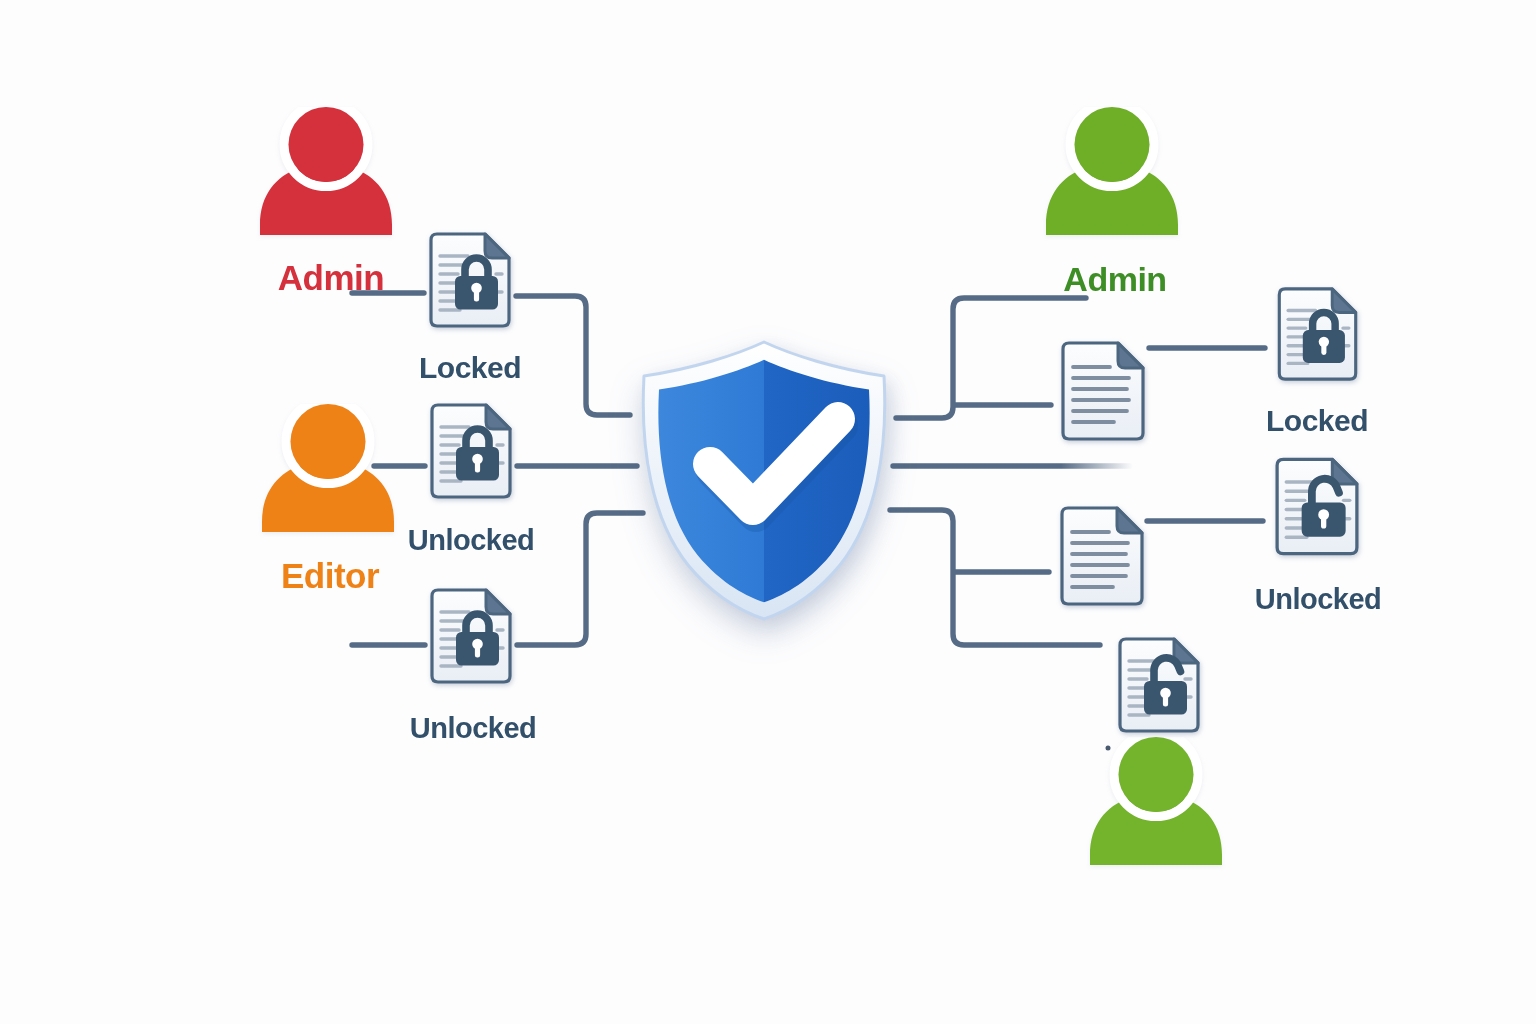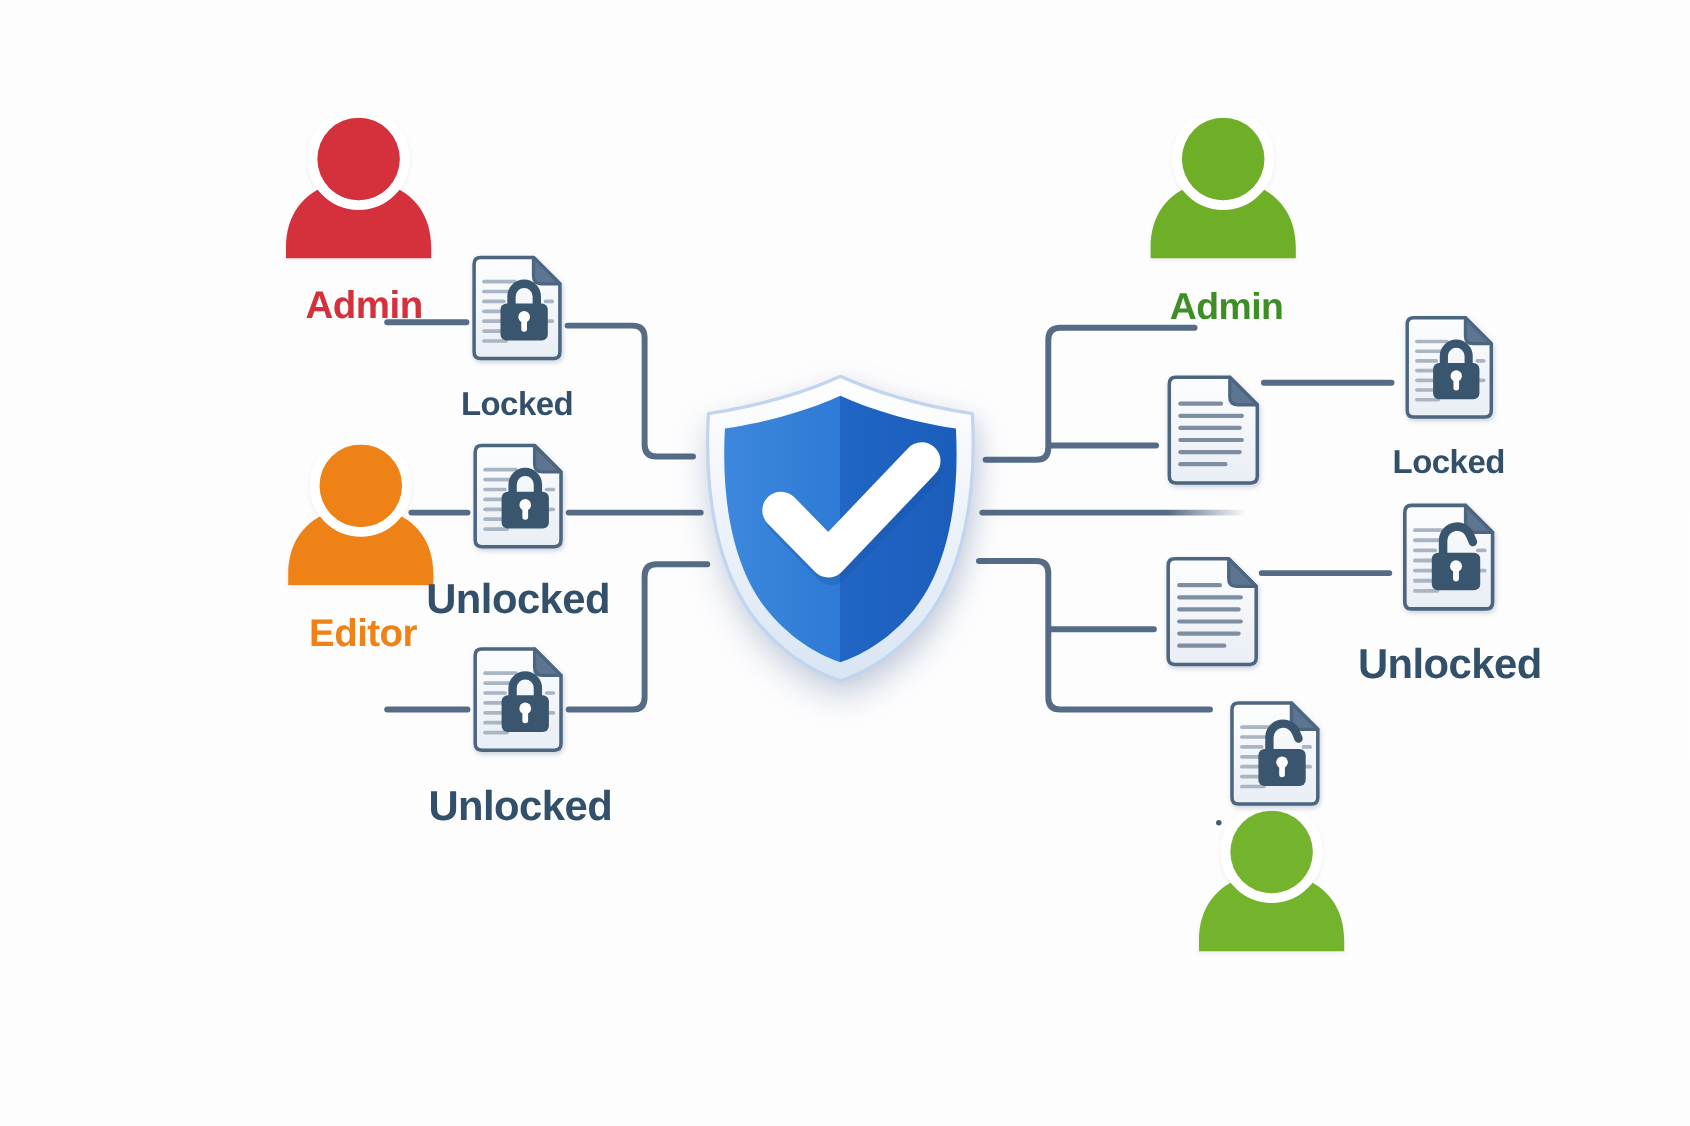--- a/index.html
+++ b/index.html
@@ -11,21 +11,21 @@
   .icon{position:absolute;display:block;}
   .person{filter:drop-shadow(0 2px 2px rgba(100,110,130,.10));}
   .doc{filter:drop-shadow(1.5px 2.5px 2.5px rgba(80,100,130,.30));}
   .shield{filter:drop-shadow(0 14px 16px rgba(70,95,140,.22)) drop-shadow(6px 6px 8px rgba(70,95,140,.12));}
   .connectors{position:absolute;left:0;top:0;}
   .lbl{
     position:absolute;transform:translateX(-50%);
     font-weight:700;white-space:nowrap;line-height:1;letter-spacing:-0.5px;margin-top:20px;
   }
   .role-lbl{font-size:35px;}
-  .doc-lbl{font-size:38px;color:var(--doc-label,#33506b);}
+  .doc-lbl{font-size:29px;color:var(--doc-label,#33506b);}
 </style>
 </head>
 <body>
 
 <div class="stage">
 
   <svg width="0" height="0" style="position:absolute" aria-hidden="true">
     <defs>
       <linearGradient id="docGrad" x1="0" y1="0" x2="0" y2="1">
         <stop offset="0" stop-color="#fcfdfe"></stop>

